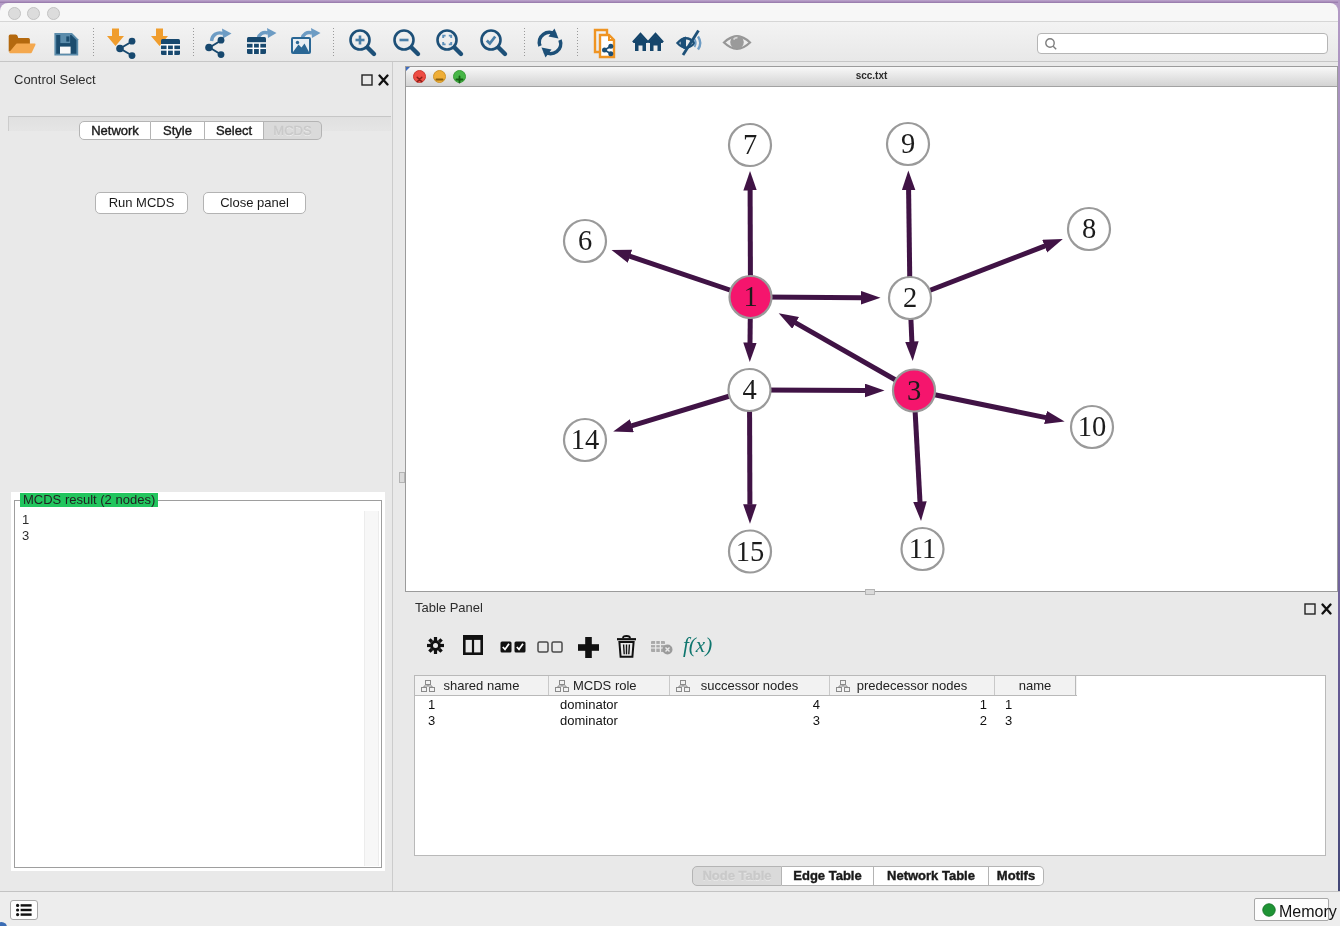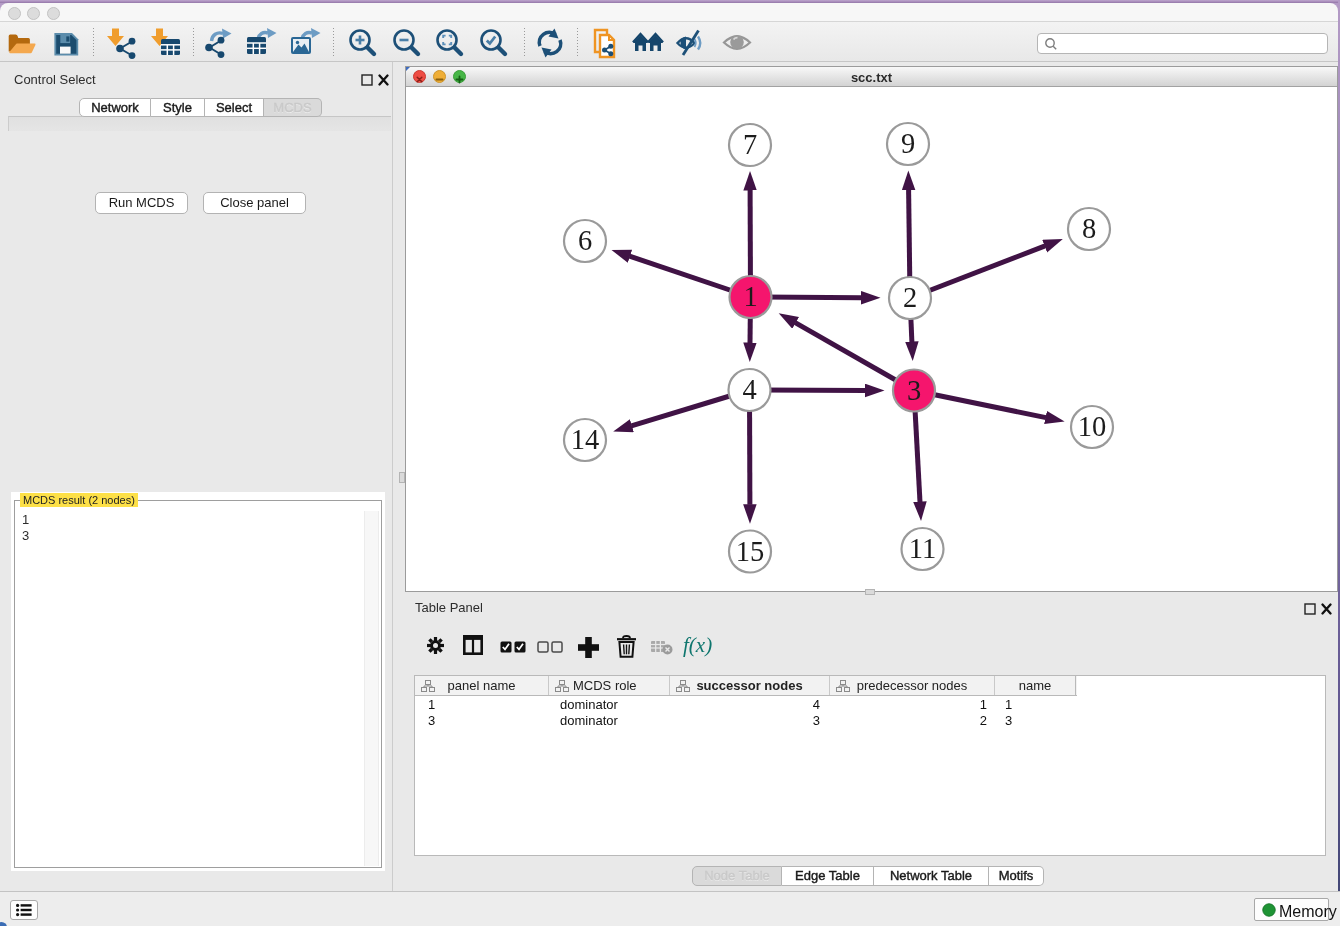--- a/index.html
+++ b/index.html
@@ -12,46 +12,46 @@
 #titlebar { left:0; top:3px; width:1338px; height:19px; background:#f7f7f7; border-radius:8px 8px 0 0; border-bottom:1px solid #d6d6d6; }
 .tcirc { position:absolute; top:3.5px; width:13px; height:13px; border-radius:50%; background:#dcdcdc; border:1px solid #c3c3c3; }
 #wintitle { position:absolute; top:2px; left:0; width:1338px; text-align:center; font-size:13px; color:#a9a9a9; }
 #toolbar { left:0; top:22px; width:1338px; height:40px; background:linear-gradient(#f3f3f3,#e8e8e8); border-bottom:1px solid #c6c6c6; }
 .sep { position:absolute; top:6px; height:28px; width:1px; background-image:linear-gradient(#9a9a9a 33%, rgba(0,0,0,0) 0%); background-size:1px 3px; }
 .ticon { position:absolute; top:5px; }
 #searchbox { position:absolute; left:1037px; top:11px; width:291px; height:21px; background:#fff; border:1px solid #b5b5b5; border-radius:4px; }
 
 #cpanel { left:0; top:62px; width:393px; height:829px; background:#e9e9e9; border-right:1px solid #cccccc; }
 .ptitle { position:absolute; font-size:13px; color:#2d2d2d; }
-.tabrow { position:absolute; display:flex; height:19px; }
+.tabrow { position:absolute; display:flex; height:19px;margin-top:23px; }
 .tab { border:1px solid #b4b4b4; border-left:none; background:#fff; font-size:13px; -webkit-text-stroke:0.4px; color:#1a1a1a; text-align:center; line-height:17px; }
 .tab.first { border-left:1px solid #b4b4b4; border-radius:5px 0 0 5px; }
 .tab.last { border-radius:0 5px 5px 0; }
 .tab.dis { background:#dadada; color:#c9c9c9; text-shadow:0 1px 0 #eee; }
 #tabshadow { left:8px; top:54px; width:383px; height:15px; background:linear-gradient(#e0e0e0,#e5e5e5); border-top:1px solid #c6c6c6; border-left:1px solid #cccccc;}
 .btn { position:absolute; height:22px; background:#fff; border:1px solid #b3b3b3; border-radius:5px; font-size:13px; color:#1a1a1a; text-align:center; line-height:20px; }
 #combo { left:44px; top:96px; width:314px; height:22px; background:#fff; border:1px solid #b3b3b3; border-radius:5px; font-size:13px; color:#1a1a1a; line-height:20px; padding-left:12px; }
 #mcdsouter { left:11px; top:430px; width:374px; height:379px; background:#fff; }
 #mcdsbox { left:14px; top:438px; width:368px; height:368px; border:1px solid #9e9e9e; background:#fff; }
-#mcdslegend { left:20px; top:431px; height:14px; background:#fde047; padding:0 3px; font-size:11px; color:#222; line-height:14px; }
+#mcdslegend { left:20px; top:431px; height:14px; background:#22c55e; padding:0 3px; font-size:13px; color:#222; line-height:14px; }
 #mcdsscroll { left:364px; top:449px; width:15px; height:355px; background:#f7f7f7; border-left:1px solid #ececec; border-right:1px solid #ececec; }
 
 #netwin { left:405px; top:66px; width:933px; height:526px; border:1px solid #9b9b9b; background:#fff; }
 #nettitle { position:absolute; left:0; top:0; width:931px; height:20px; background:linear-gradient(#f8f8f8,#d3d3d3); border-bottom:1px solid #a2a2a2; }
 .mcirc { position:absolute; top:3px; width:13px; height:13px; border-radius:50%; font-weight:bold; }
-#netname { position:absolute; top:3px; left:0; width:931px; text-align:center; font-size:13px; font-weight:bold; color:#2a2a2a; }
+#netname { position:absolute; top:3px; left:0; width:931px; text-align:center; font-size:10px; font-weight:bold; color:#2a2a2a; }
 
 #tpanel { left:405px; top:597px; width:933px; height:294px; background:#e9e9e9; }
 #ttable { position:absolute; left:9px; top:78px; width:912px; height:181px; background:#fff; border:1px solid #b9b9b9; }
 #thead { position:absolute; left:0; top:0; width:662px; height:20px; background:#f2f2f2; border-bottom:1px solid #b9b9b9; }
 .hcol { position:absolute; top:0; height:19px; border-right:1px solid #c9c9c9; font-size:13px; color:#222; text-align:center; line-height:19px; }
 .trow { position:absolute; font-size:13px; color:#111; }
 .hico { position:absolute; top:4px; }
 .handle { position:absolute; background:#dadada; border:1px solid #b4b4b4; }
-.btabrow { position:absolute; display:flex; height:20px; }
+.btabrow { position:absolute; display:flex; height:20px;font-weight:bold; }
 
 #statusbar { left:0; top:891px; width:1340px; height:35px; background:#ededed; border-top:1px solid #c3c3c3; }
 #memwrap { position:absolute; left:1254px; top:6px; width:75px; height:23px; background:#fdfdfd; border:1px solid #a8a8a8; border-radius:2px; font-size:16px; color:#111; }
 </style>
 </head>
 <body>
 <div class="abs" id="purpletop"></div>
 <div class="abs" id="titlebar">
   <div class="tcirc" style="left:7.5px;"></div>
   <div class="tcirc" style="left:27px;"></div>
@@ -339,23 +339,23 @@
         <line x1="0" y1="8" x2="14" y2="8"></line>
         <line x1="4.7" y1="1" x2="4.7" y2="12"></line>
         <line x1="9.4" y1="1" x2="9.4" y2="12"></line>
       </g>
       <circle cx="16.5" cy="9.5" r="5" fill="#9b9b9b"></circle>
       <path d="M14.5 7.5 L18.5 11.5 M18.5 7.5 L14.5 11.5" stroke="#e9e9e9" stroke-width="1.4"></path>
     </svg>
   <div class="abs" style="left:278px;top:36px; font-family:'Liberation Serif',serif; font-style:italic; font-size:21px; color:#0f766e;">f(x)</div>
   <div id="ttable">
     <div id="thead">
-      <div class="hcol" style="left:0; width:134px;">panel name</div>
+      <div class="hcol" style="left:0; width:134px;">shared name</div>
       <div class="hcol" style="left:134px; width:121px; text-align:left; padding-left:24px;">MCDS role</div>
-      <div class="hcol" style="left:255px; width:160px;font-weight:bold;">successor nodes</div>
+      <div class="hcol" style="left:255px; width:160px;">successor nodes</div>
       <div class="hcol" style="left:415px; width:165px;">predecessor nodes</div>
       <div class="hcol" style="left:580px; width:81px; border-right:1px solid #b9b9b9;">name</div>
       <svg class="hico" style="left:6px" width="14" height="12" viewBox="0 0 14 12">
           <rect x="4.5" y="0.5" width="5" height="4" fill="none" stroke="#8a8a8a"></rect>
           <rect x="0.5" y="7.5" width="5" height="4" fill="none" stroke="#8a8a8a"></rect>
           <rect x="8.5" y="7.5" width="5" height="4" fill="none" stroke="#8a8a8a"></rect>
           <path d="M7 4.5 L7 6 M3 7.5 L3 6 L11 6 L11 7.5" fill="none" stroke="#8a8a8a"></path>
         </svg>
       <svg class="hico" style="left:140px" width="14" height="12" viewBox="0 0 14 12">
           <rect x="4.5" y="0.5" width="5" height="4" fill="none" stroke="#8a8a8a"></rect>

